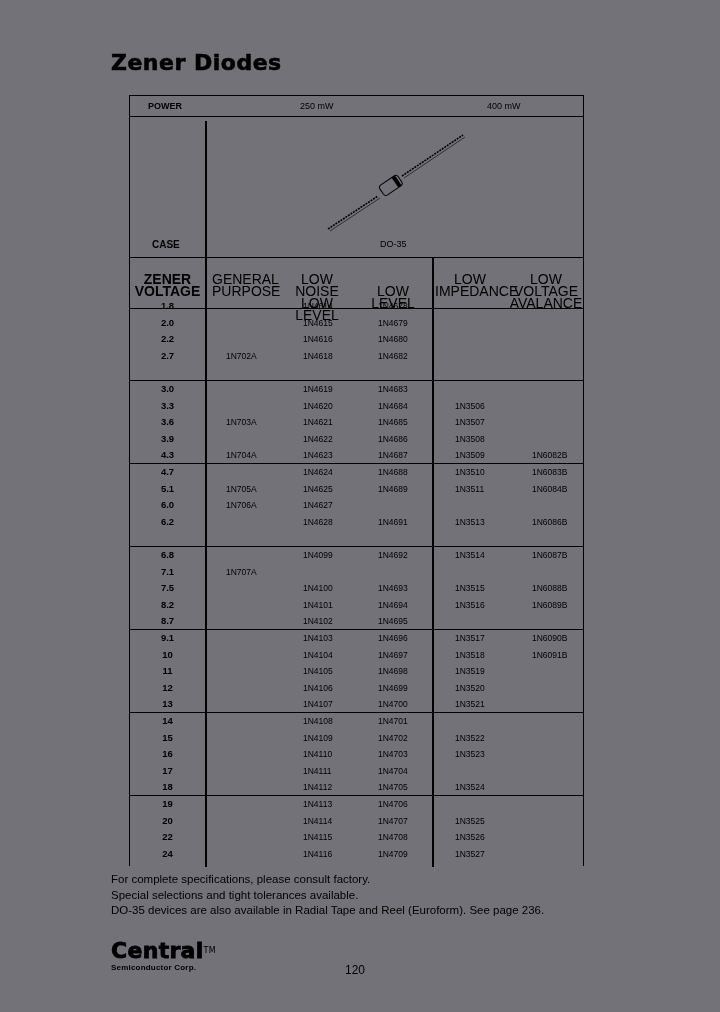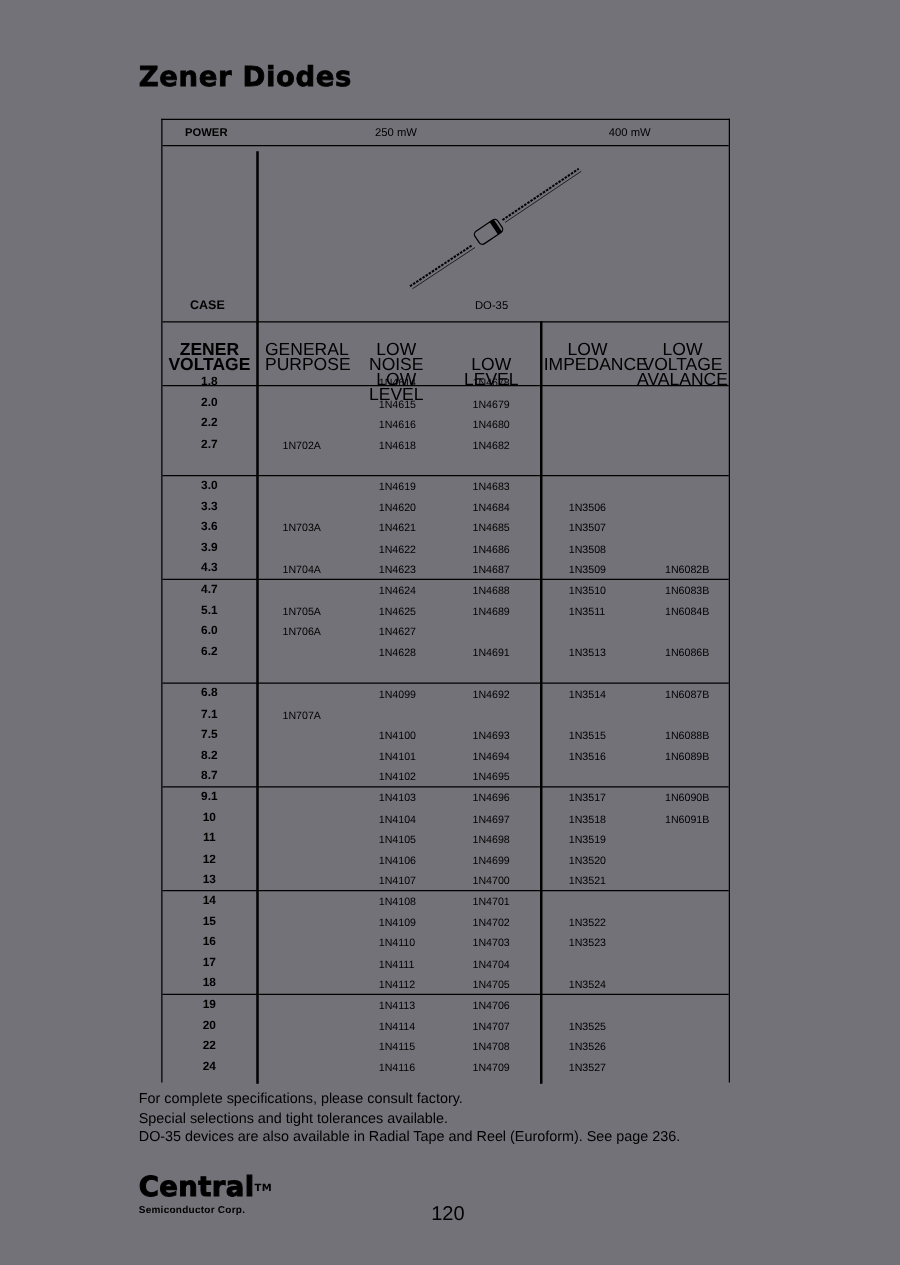--- a/index.html
+++ b/index.html
@@ -63,23 +63,23 @@
       font-size: 11.5px; line-height: 15.5px;
     }
     .logo {
       position: absolute; left: 111px; top: 940px;
     }
     .logo-main {
       font-family: "DejaVu Sans", sans-serif; font-weight: bold;
       font-size: 22px; letter-spacing: 0.3px; line-height: 22px;
       -webkit-text-stroke: 0.8px #000;
     }
-    .logo-tm { font-size: 8px; vertical-align: top; font-weight: bold; -webkit-text-stroke: 0; }
+    .logo-tm { font-size: 8px; vertical-align: top; font-weight: normal; -webkit-text-stroke: 0; }
     .logo-sub { font-size: 8px; font-weight: bold; margin-top: 1px; letter-spacing: 0.2px; }
-    .page-num { position: absolute; left: 345px; top: 963px; font-size: 16px; }
+    .page-num { position: absolute; left: 345px; top: 963px; font-size: 12px; }
   </style>
 </head>
 <body>
 
 <div class="title">Zener Diodes</div>
 
 <div class="tbl">
   <div class="row-power">
     <span style="left:18px">POWER</span>
     <span style="left:170px;font-weight:normal">250 mW</span>

